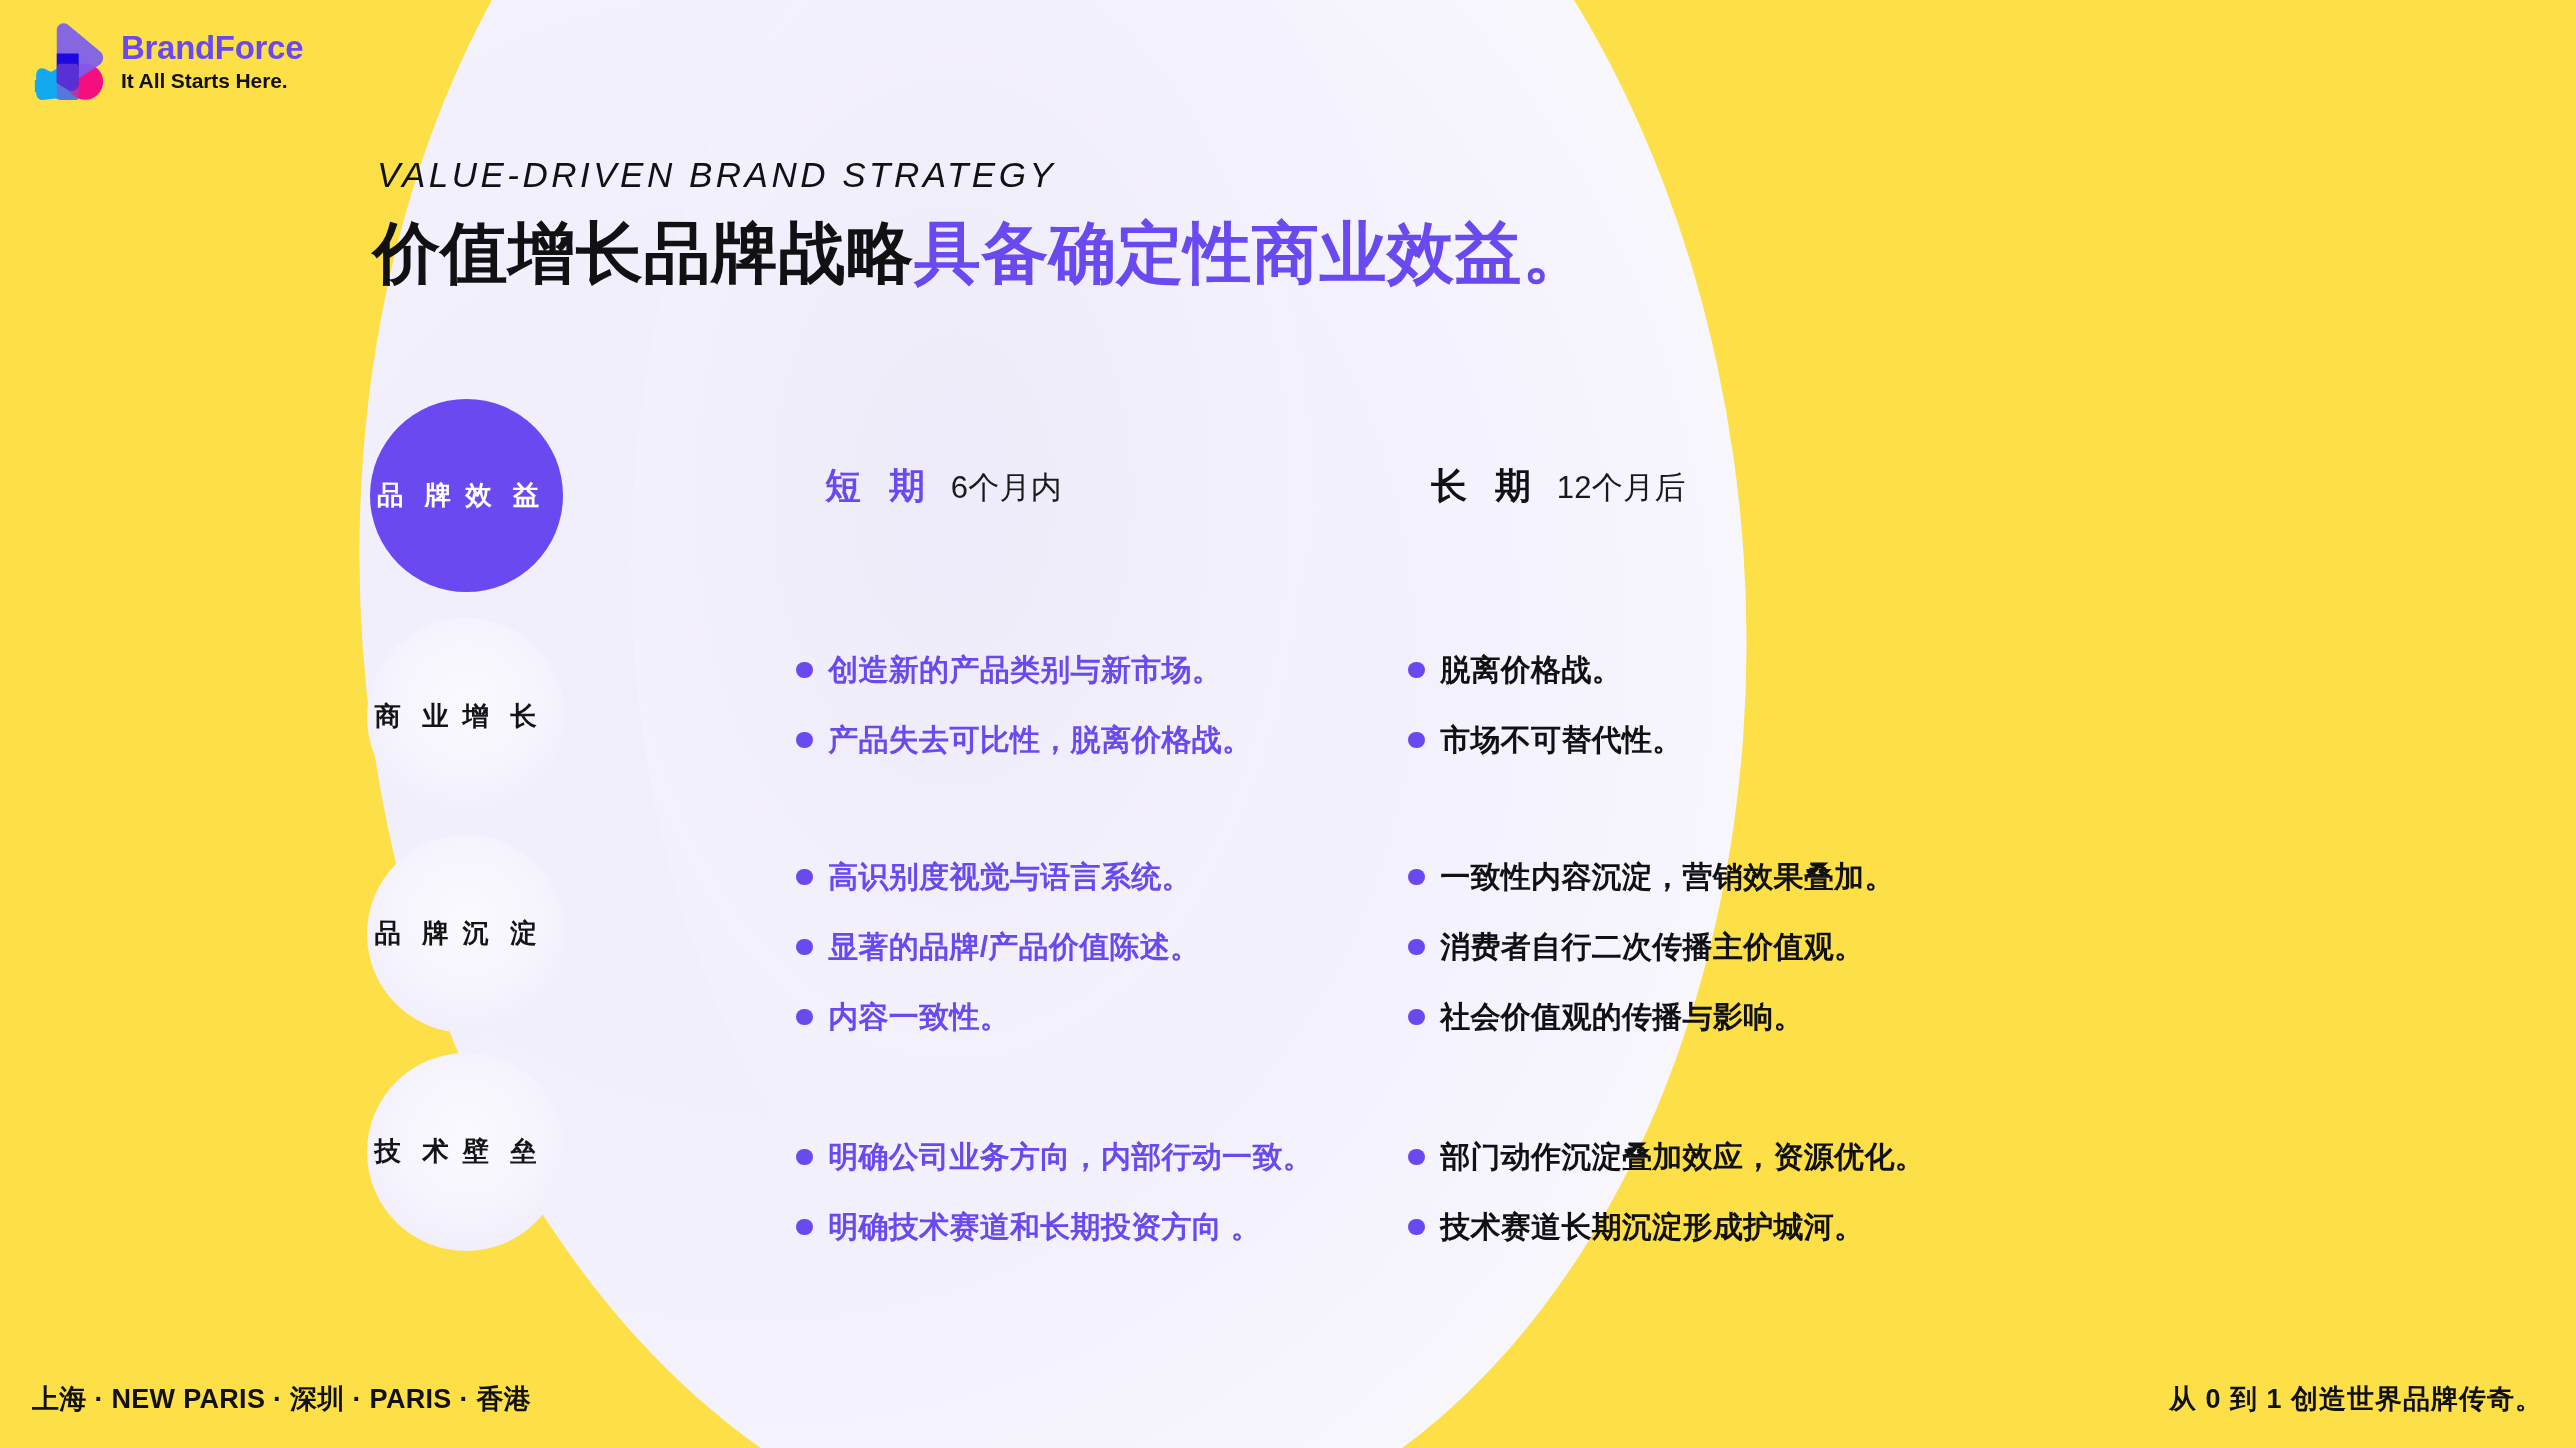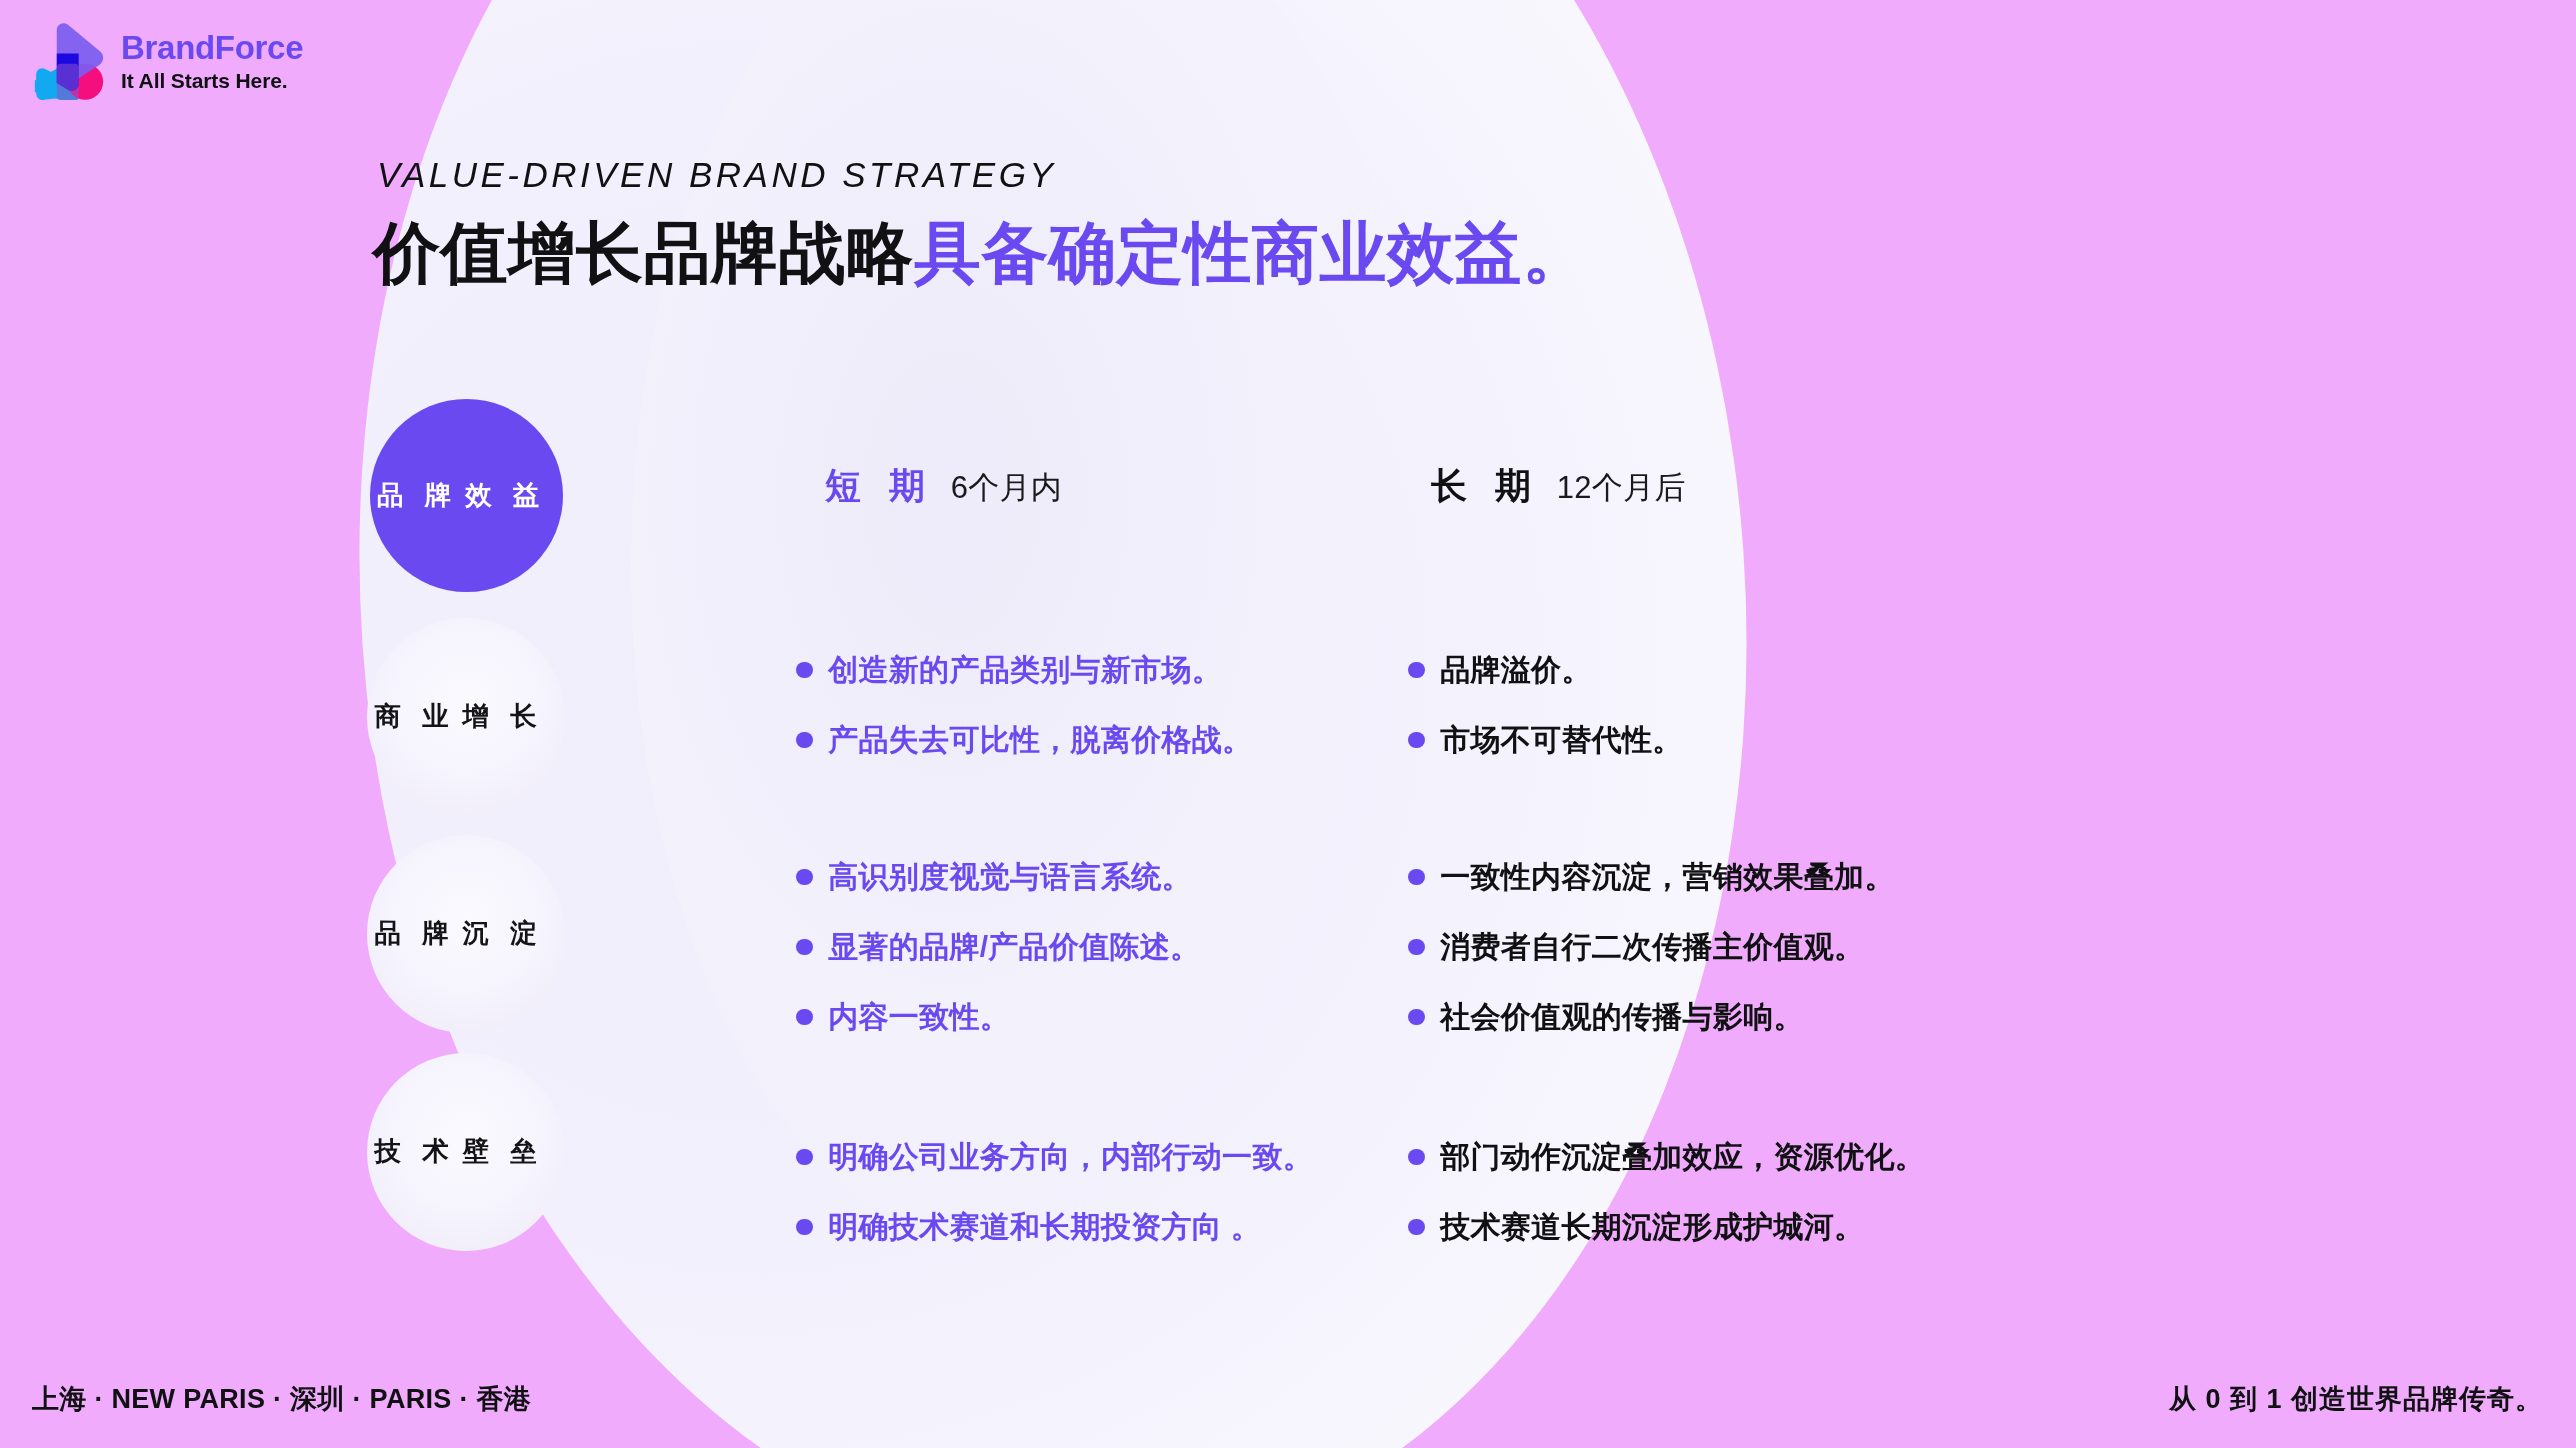--- a/index.html
+++ b/index.html
@@ -5,21 +5,21 @@
   * { margin:0; padding:0; box-sizing:border-box; }
   html, body {
     width: 2576px; height: 1449px;
     background: #ffffff;
     font-family: "Liberation Sans", "DejaVu Sans", sans-serif;
     overflow: hidden;
   }
   .slide {
     position: relative;
     width: 2576px; height: 1449px;
-    background: #f0abfc;
+    background: #fde047;
     overflow: hidden;
   }
 
   
   .bg-blob {
     position: absolute;
     left: 361px; top: -361px;
     width: 1384px; height: 1919px;
     border-radius: 50% 50% 50% 50% / 50% 50% 50% 50%;
     background: radial-gradient(ellipse at 28% 52%, #f0eefb 0%, #f2f0fc 42%, #f6f4fd 64%, #faf9fe 80%, #ffffff 100%);
@@ -233,21 +233,21 @@
           <span class="btxt">创造新的产品类别与新市场。</span>
         </div>
         <div class="bullet">
           <span class="dot"></span>
           <span class="btxt">产品失去可比性，脱离价格战。</span>
         </div>
       </div>
       <div class="col long">
         <div class="bullet">
           <span class="dot"></span>
-          <span class="btxt">品牌溢价。</span>
+          <span class="btxt">脱离价格战。</span>
         </div>
         <div class="bullet">
           <span class="dot"></span>
           <span class="btxt">市场不可替代性。</span>
         </div>
       </div>
     </div>
 
     <div class="spacer-sm"></div>
 

